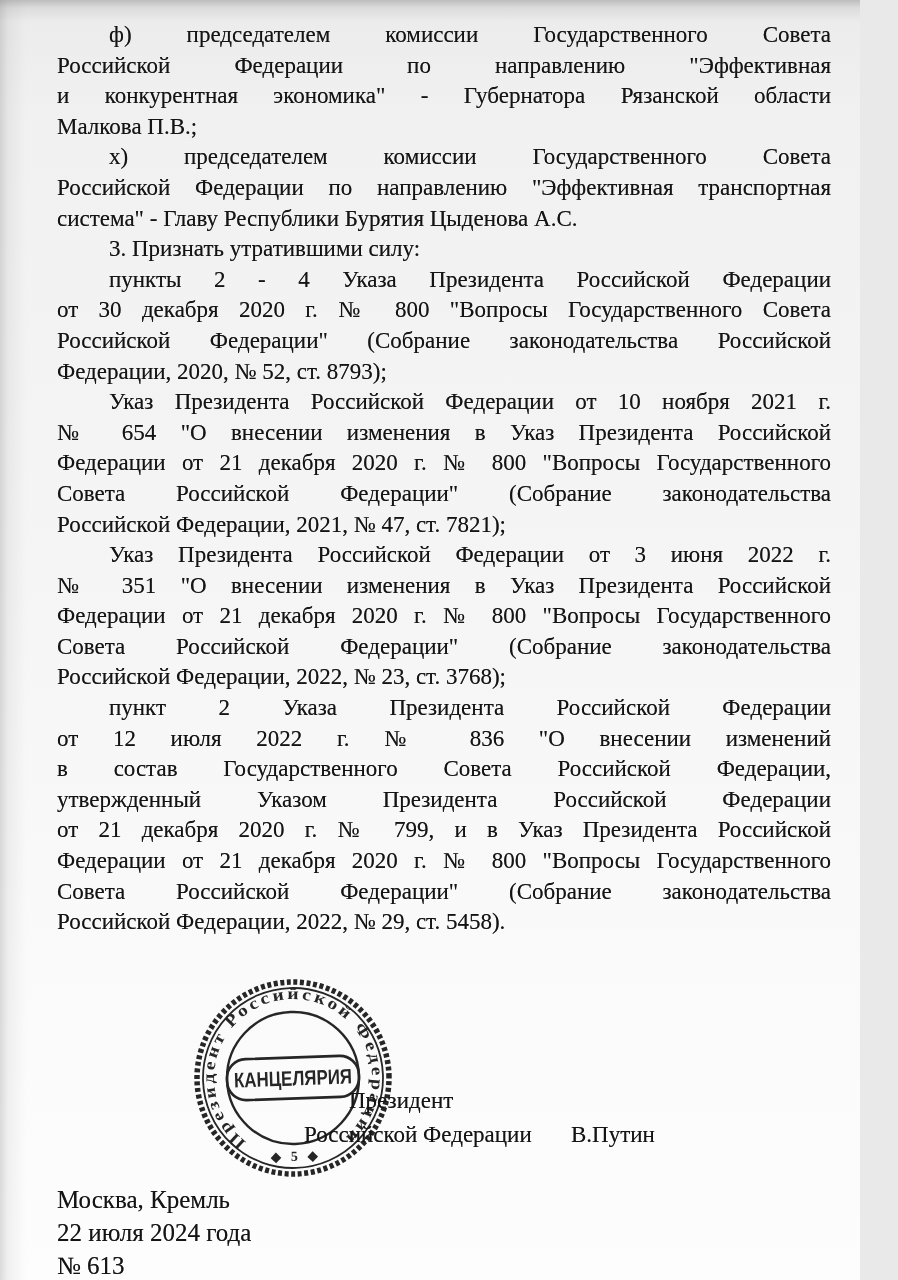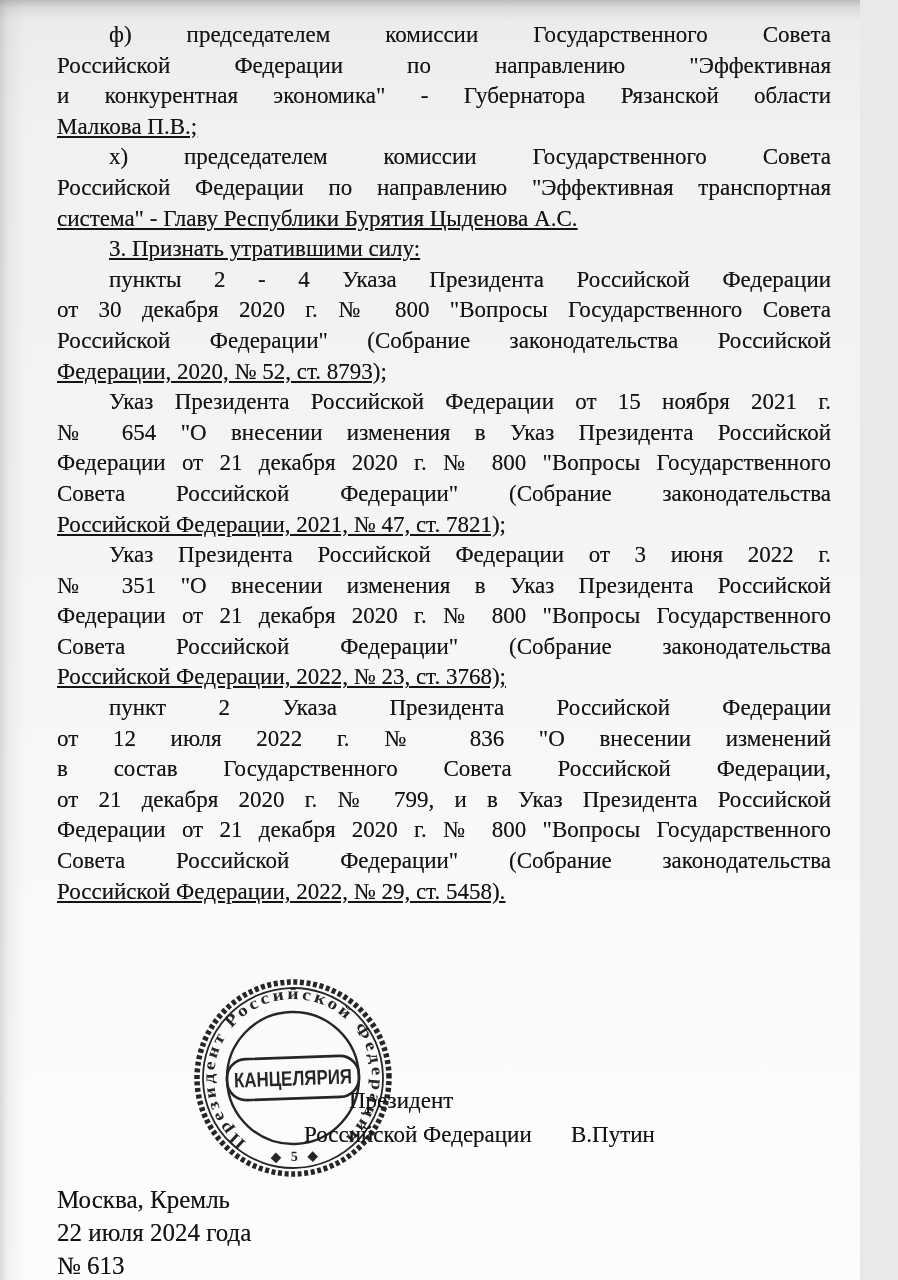--- a/index.html
+++ b/index.html
@@ -16,21 +16,21 @@
   .body-text{
     position:absolute;left:57px;top:20px;width:774px;
     font-size:23px;
     text-shadow:0 0 .6px rgba(15,15,15,.55);
   }
   .line{
     height:30.6px;line-height:30.6px;
     text-align:justify;text-align-last:justify;
     white-space:normal;
   }
-  .line.last{text-align-last:left;text-decoration:underline;}
+  .line.last{text-align-last:left;}
   .line.indent{text-indent:52px;}
   .sig{
     position:absolute;font-size:23px;line-height:30px;white-space:nowrap;
     text-shadow:0 0 .6px rgba(15,15,15,.55);
   }
   #sig1{left:349px;top:1086px;}
   #sig2{left:304px;top:1120px;text-align:right;}
   #sigName{left:571px;top:1120px;}
   .footer{
     position:absolute;left:57px;top:1183px;
@@ -67,33 +67,34 @@
       <div class="line">и конкурентная экономика" - Губернатора Рязанской области</div>
       <div class="line last">Малкова П.В.;</div>
       <div class="line indent">х) председателем комиссии Государственного Совета</div>
       <div class="line">Российской Федерации по направлению "Эффективная транспортная</div>
       <div class="line last">система" - Главу Республики Бурятия Цыденова А.С.</div>
       <div class="line indent last">3. Признать утратившими силу:</div>
       <div class="line indent">пункты 2 - 4 Указа Президента Российской Федерации</div>
       <div class="line">от 30 декабря 2020 г. № 800 "Вопросы Государственного Совета</div>
       <div class="line">Российской Федерации" (Собрание законодательства Российской</div>
       <div class="line last">Федерации, 2020, № 52, ст. 8793);</div>
-      <div class="line indent">Указ Президента Российской Федерации от 15 ноября 2021 г.</div>
+      <div class="line indent">Указ Президента Российской Федерации от 10 ноября 2021 г.</div>
       <div class="line">№ 654 "О внесении изменения в Указ Президента Российской</div>
       <div class="line">Федерации от 21 декабря 2020 г. № 800 "Вопросы Государственного</div>
       <div class="line">Совета Российской Федерации" (Собрание законодательства</div>
       <div class="line last">Российской Федерации, 2021, № 47, ст. 7821);</div>
       <div class="line indent">Указ Президента Российской Федерации от 3 июня 2022 г.</div>
       <div class="line">№ 351 "О внесении изменения в Указ Президента Российской</div>
       <div class="line">Федерации от 21 декабря 2020 г. № 800 "Вопросы Государственного</div>
       <div class="line">Совета Российской Федерации" (Собрание законодательства</div>
       <div class="line last">Российской Федерации, 2022, № 23, ст. 3768);</div>
       <div class="line indent">пункт 2 Указа Президента Российской Федерации</div>
       <div class="line">от 12 июля 2022 г. № 836 "О внесении изменений</div>
       <div class="line">в состав Государственного Совета Российской Федерации,</div>
+      <div class="line">утвержденный Указом Президента Российской Федерации</div>
       <div class="line">от 21 декабря 2020 г. № 799, и в Указ Президента Российской</div>
       <div class="line">Федерации от 21 декабря 2020 г. № 800 "Вопросы Государственного</div>
       <div class="line">Совета Российской Федерации" (Собрание законодательства</div>
       <div class="line last">Российской Федерации, 2022, № 29, ст. 5458).</div>
     </div>
 
   <div class="sig" id="sig1">Президент</div>
   <div class="sig" id="sig2">Российской Федерации</div>
   <div class="sig" id="sigName">В.Путин</div>
 

